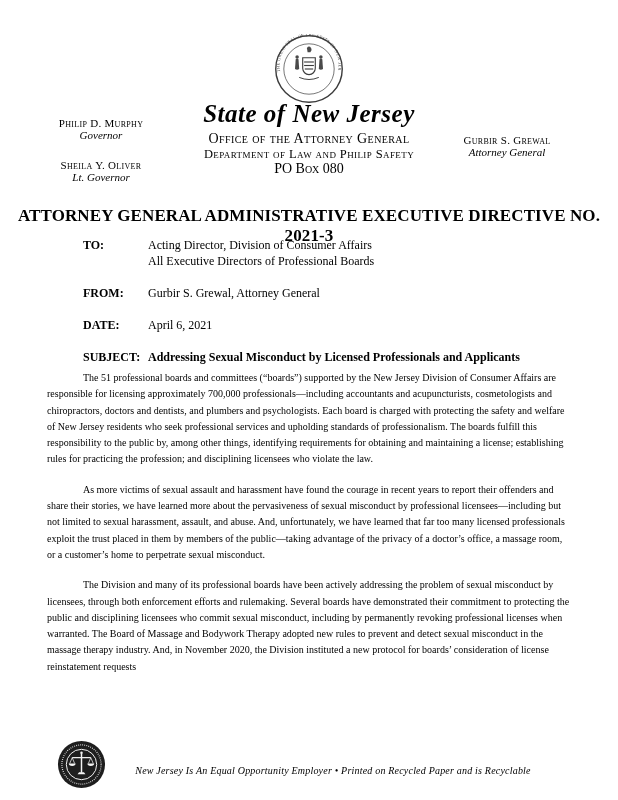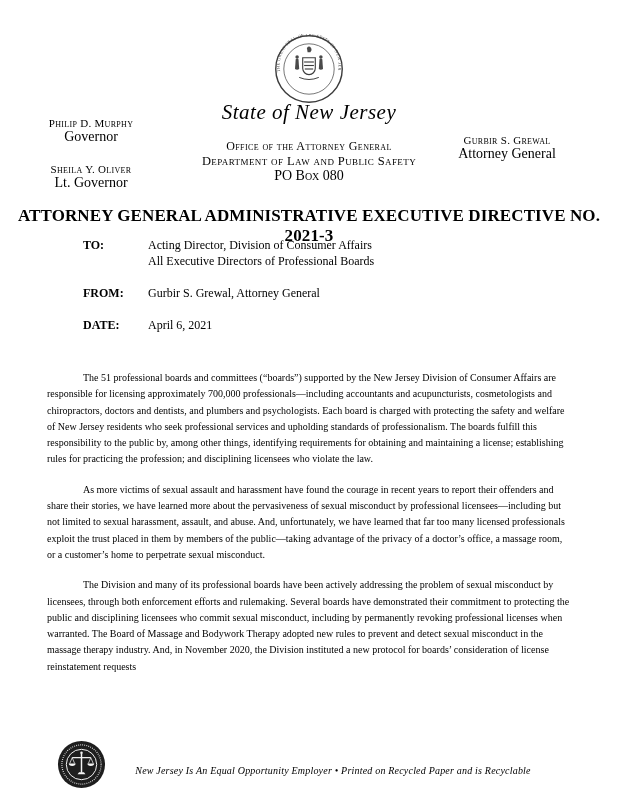--- a/index.html
+++ b/index.html
@@ -20,60 +20,61 @@
     left: 274px; top: 34px;
     width: 70px; height: 70px;
   }
   .header-center {
     position: absolute;
     left: 0; right: 0; top: 100px;
     text-align: center;
     line-height: 1.15;
   }
   .state-name {
-    font-size: 21px;
-    font-weight: normal;
+    font-size: 25px;
+    font-weight: bold;
     font-style: italic;
     letter-spacing: 0.5px;
   }
   .office-line1 {
     font-variant: small-caps;
-    font-size: 12px;
+    font-size: 14px;
     letter-spacing: 0.4px;
-    margin-top: 16px;
+    margin-top: 2px;
   }
   .office-line2 {
     font-variant: small-caps;
     font-size: 12.5px;
     letter-spacing: 0.4px;
   }
   .addr1 { font-variant: small-caps; font-size: 14px; }
   .addr2 { font-variant: small-caps; font-size: 9px; }
 
   .official-left {
     position: absolute;
-    left: 16px; top: 117px;
+    left: 26px; top: 117px;
     width: 150px;
     text-align: center;
   }
   .official-right {
     position: absolute;
     right: 26px; top: 134px;
     width: 170px;
     text-align: center;
   }
   .official-block { margin-bottom: 17px; }
   .official-name {
     font-variant: small-caps;
     font-size: 11px;
     letter-spacing: 0.3px;
     line-height: 1.1;
   }
   .official-title {
-    font-size: 14px;
+    font-style: italic;
+    font-size: 11px;
     line-height: 1.2;
   }
 
   
   .directive-title {
     position: absolute;
     left: 0; right: 0; top: 206px;
     text-align: center;
     font-weight: bold;
     font-size: 17px;
@@ -151,21 +152,21 @@
       <circle cx="67" cy="33" r="2.5" fill="#4a4a4a"></circle>
       <path d="M65,36 q2,-2 4,0 l1,14 q-3,2 -6,0 z" fill="#4a4a4a"></path>
 
       <path d="M36,62 q14,6 28,0" fill="none" stroke="#3c3c3c" stroke-width="1.4"></path>
     </svg>
   </div>
 
   <div class="header-center">
     <div class="state-name">State of New Jersey</div>
     <div class="office-line1">Office of the Attorney General</div>
-    <div class="office-line2">Department of Law and Public Safety</div>
+    <div class="office-line2">Department of Law and Philip Safety</div>
     <div class="addr1">PO Box 080</div>
   </div>
 
   <div class="official-left">
     <div class="official-block">
       <div class="official-name">Philip D. Murphy</div>
       <div class="official-title">Governor</div>
     </div>
     <div class="official-block">
       <div class="official-name">Sheila Y. Oliver</div>
@@ -191,20 +192,24 @@
       </div>
     </div>
     <div class="memo-row">
       <div class="memo-label">FROM:</div>
       <div class="memo-value">Gurbir S. Grewal, Attorney General</div>
     </div>
     <div class="memo-row">
       <div class="memo-label">DATE:</div>
       <div class="memo-value">April 6, 2021</div>
     </div>
+    <div class="memo-row">
+      <div class="memo-label">SUBJECT:</div>
+      <div class="memo-value bold">Addressing Sexual Misconduct by Licensed Professionals and Applicants</div>
+    </div>
   </div>
 
   <div class="body-text">
     <p>The 51 professional boards and committees (“boards”) supported by the New Jersey Division of Consumer Affairs are responsible for licensing approximately 700,000 professionals—including accountants and acupuncturists, cosmetologists and chiropractors, doctors and dentists, and plumbers and psychologists. Each board is charged with protecting the safety and welfare of New Jersey residents who seek professional services and upholding standards of professionalism. The boards fulfill this responsibility to the public by, among other things, identifying requirements for obtaining and maintaining a license; establishing rules for practicing the profession; and disciplining licensees who violate the law.</p>
     <p>As more victims of sexual assault and harassment have found the courage in recent years to report their offenders and share their stories, we have learned more about the pervasiveness of sexual misconduct by professional licensees—including but not limited to sexual harassment, assault, and abuse. And, unfortunately, we have learned that far too many licensed professionals exploit the trust placed in them by members of the public—taking advantage of the privacy of a doctor’s office, a massage room, or a customer’s home to perpetrate sexual misconduct.</p>
     <p>The Division and many of its professional boards have been actively addressing the problem of sexual misconduct by licensees, through both enforcement efforts and rulemaking. Several boards have demonstrated their commitment to protecting the public and disciplining licensees who commit sexual misconduct, including by permanently revoking professional licenses when warranted. The Board of Massage and Bodywork Therapy adopted new rules to prevent and detect sexual misconduct in the massage therapy industry. And, in November 2020, the Division instituted a new protocol for boards’ consideration of license reinstatement requests</p>
   </div>
 
   <div class="footer-seal">
     <svg viewBox="0 0 100 100" width="49" height="49">

